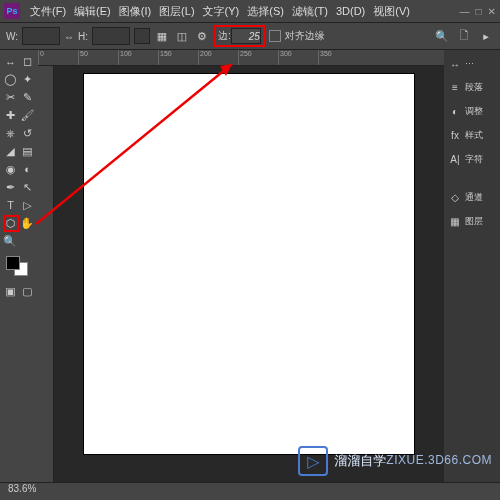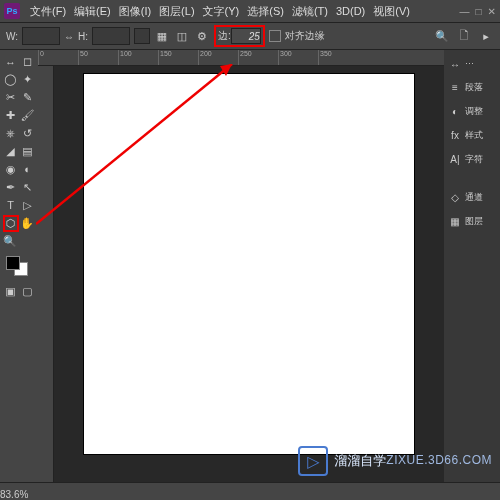--- a/index.html
+++ b/index.html
@@ -26,21 +26,21 @@
 .canvas-area { flex: 1; background: #2b2b2b; position: relative; display: flex; flex-direction: column; }
 .ruler-h { height: 16px; background: #454545; border-bottom: 1px solid #222; display: flex; color: #aaa; font-size: 7px; overflow: hidden; }
 .ruler-h span { width: 40px; border-left: 1px solid #666; padding-left: 1px; }
 .doc-area { flex: 1; display: flex; }
 .ruler-v { width: 16px; background: #454545; border-right: 1px solid #222; }
 .canvas { flex: 1; background: #282828; display: flex; align-items: flex-start; justify-content: center; padding: 8px 4px; }
 .page { width: 330px; height: 380px; background: #fff; box-shadow: 0 0 0 1px #000; }
 .panels { width: 56px; background: #383838; display: flex; flex-direction: column; padding: 4px 2px; gap: 6px; }
 .panel-item { display: flex; align-items: center; gap: 3px; color: #ccc; font-size: 9px; padding: 2px; cursor: pointer; }
 .panel-ico { width: 14px; height: 14px; display: flex; align-items: center; justify-content: center; font-size: 10px; }
-.statusbar { height: 18px; background: #454545; border-top: 1px solid #222; display: flex; align-items: flex-end; color: #ccc; font-size: 10px; padding: 0 0; gap: 30px; }
+.statusbar { height: 18px; background: #454545; border-top: 1px solid #222; display: flex; align-items: flex-start; color: #ccc; font-size: 10px; padding: 0 8px; gap: 30px; }
 .red-arrow { position: absolute; left: 36px; top: 64px; width: 200px; height: 200px; pointer-events: none; z-index: 100; }
 .watermark { position: absolute; right: 8px; bottom: 24px; display: flex; align-items: center; gap: 6px; color: #dbe9ff; font-size: 13px; z-index: 200; }
 .wm-badge { width: 30px; height: 30px; border: 2px solid #4a7bd0; border-radius: 4px; display: flex; align-items: center; justify-content: center; color: #4a7bd0; font-size: 16px; }
 .wm-text { display: flex; flex-direction: row; line-height: 1.1; }
 .wm-url { font-size: 12px; color: #9fb8e0; letter-spacing: 0.5px; }
 .opt-right { margin-left: auto; display: flex; gap: 6px; }
 </style>
 </head>
 <body>
 <div class="app">

